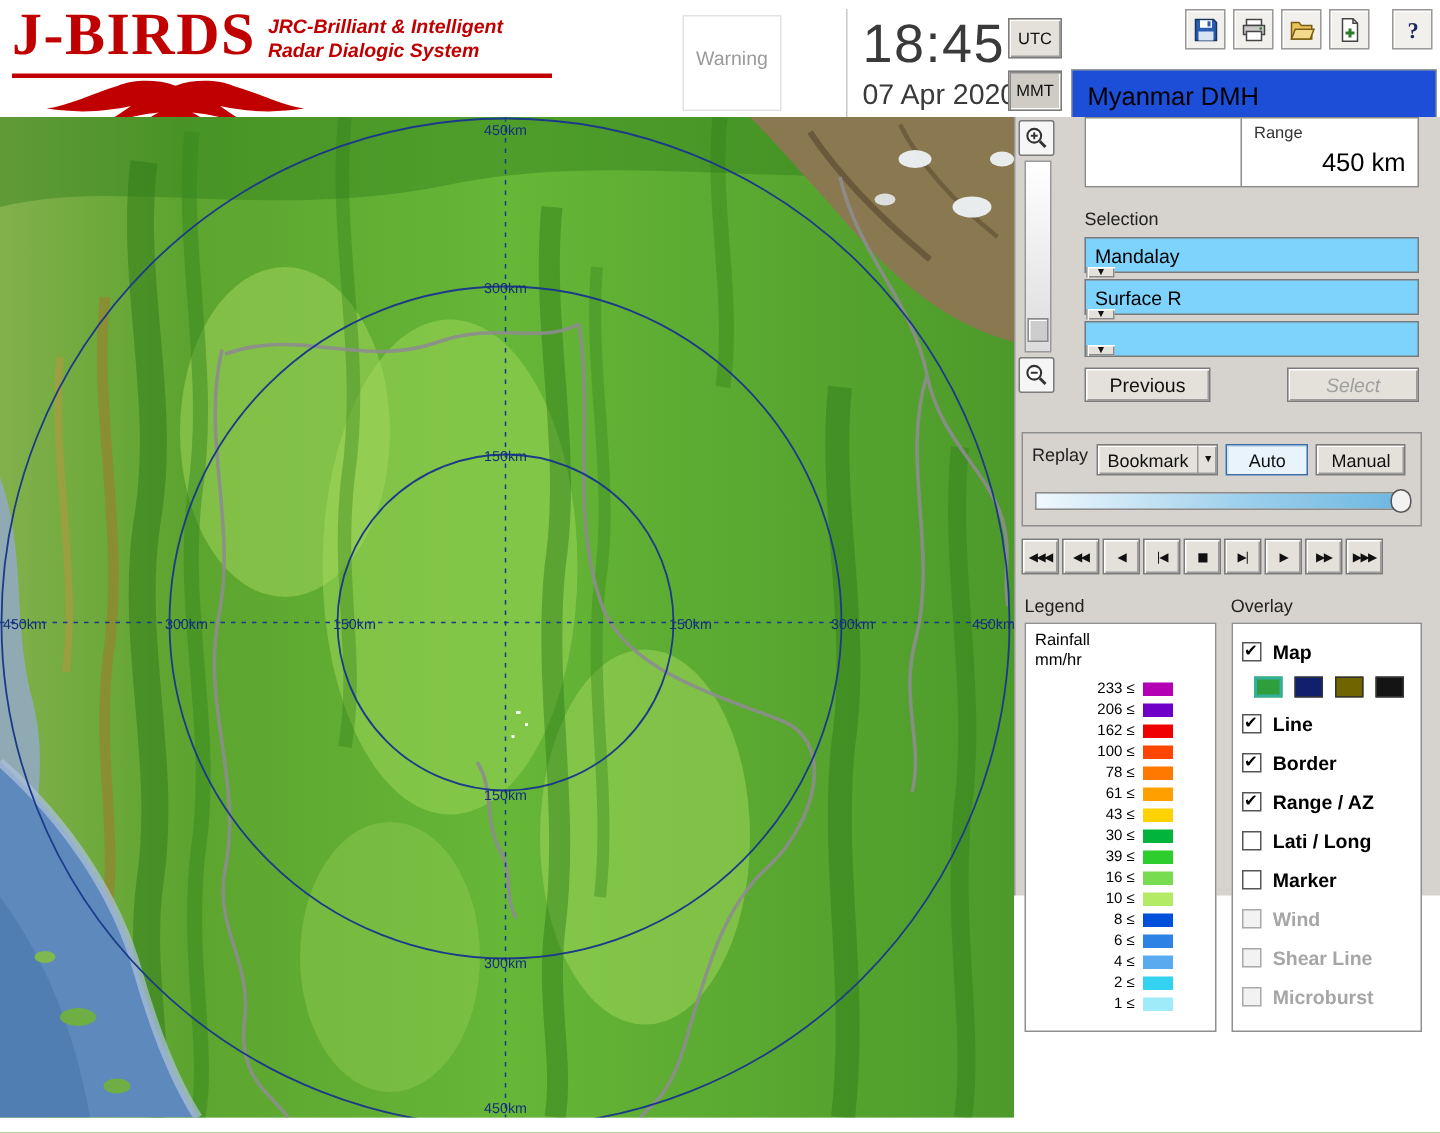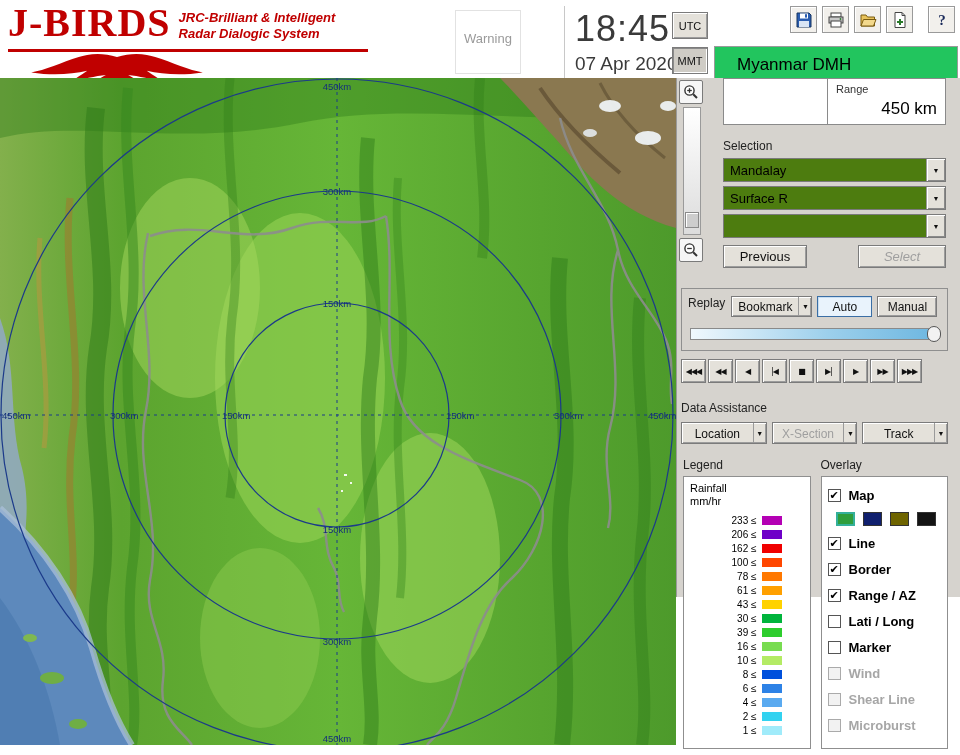--- a/index.html
+++ b/index.html
@@ -21,21 +21,21 @@
   .tz { position:absolute; left:672px; top:12px; width:36px; }
   .tz-btn { display:block; width:36px; height:27px; margin-bottom:8px; font-size:11px; color:#111;
             background:#e4e1da; border:1px solid #7b7b7b; box-shadow:inset 1px 1px 0 #fff, inset -1px -1px 0 #9c9c9c; cursor:pointer; font-family:inherit; }
   .tz-btn.active { background:#cfccc5; box-shadow:inset 1px 1px 0 #8a8a8a, inset -1px -1px 0 #fff; }
   .header-right { position:absolute; left:710px; top:0; width:250px; height:88px; }
   .toolbar { position:absolute; right:5px; top:6px; display:flex; gap:5px; }
   .tool-btn { width:27px; height:27px; background:#f2f0ec; border:1px solid #9a9a9a; box-shadow:inset 1px 1px 0 #fff;
               display:flex; align-items:center; justify-content:center; cursor:pointer; padding:0; }
   .tool-btn.tool-help { margin-left:10px; }
   .tool-ico { display:flex; }
-  .station-box { position:absolute; left:4px; right:2px; top:46px; height:41px; background:#22c55e; border:1px solid #9a9a9a; border-bottom:none; padding:8px 22px; font-size:17px; color:#000; }
+  .station-box { position:absolute; left:4px; right:2px; top:46px; height:41px; background:#1d4ed8; border:1px solid #9a9a9a; border-bottom:none; padding:8px 10px; font-size:17px; color:#000; }
 
   
   .main { position:absolute; top:78px; left:0; width:960px; height:667px; display:flex; }
   .map-area { width:676px; height:667px; position:relative; background:#5aa52f; }
   .map-area svg { display:block; }
 
   
   .panel { width:284px; height:519px; background:#d6d3ce; position:relative; border-left:1px solid #9a9a9a; }
   .zoom { position:absolute; left:2px; top:2px; width:26px; }
   .zoom-btn { width:24px; height:24px; background:#f6f6f6; border:1px solid #7a7a7a; border-radius:2px; display:flex; align-items:center; justify-content:center; cursor:pointer; padding:0; }
@@ -43,21 +43,21 @@
   .zoom-thumb { position:absolute; left:1px; right:1px; bottom:6px; height:16px; background:#cdcdcd; border:1px solid #8a8a8a; box-shadow:inset 1px 1px 0 #fff; }
 
   .sec-range { margin:0 14px 0 46px; height:47px; background:#fff; border:1px solid #8a8a8a; display:flex; }
   .range-left { width:104px; border-right:1px solid #8a8a8a; }
   .range-right { flex:1; padding:4px 8px 0 8px; }
   .range-label { font-size:11px; color:#333; }
   .range-value { font-size:17px; color:#000; text-align:right; margin-top:4px; }
 
   .sec-selection { margin:14px 14px 0 46px; }
   .sel-label { font-size:12px; color:#222; margin-bottom:5px; }
-  .combo { display:flex; height:24px; margin-bottom:4px; background:#4d7c0f; border:1px solid #7a7a7a; }
+  .combo { display:flex; height:24px; margin-bottom:4px; background:#7dd3fc; border:1px solid #7a7a7a;flex-direction:column; }
   .combo-value { flex:1; padding:4px 6px 0 6px; font-size:13px; color:#000; }
   .combo-arrow { width:19px; background:#e4e1da; border-left:1px solid #9a9a9a; box-shadow:inset 1px 1px 0 #fff, inset -1px -1px 0 #8a8a8a;
                  display:flex; align-items:center; justify-content:center; font-size:7px; color:#111; cursor:pointer; }
   .sel-buttons { display:flex; justify-content:space-between; margin-top:7px; }
   .btn { height:23px; background:#e4e1da; border:1px solid #7b7b7b; box-shadow:inset 1px 1px 0 #fff, inset -1px -1px 0 #9c9c9c;
          font-size:13px; color:#111; cursor:pointer; font-family:inherit; }
   .btn.disabled { color:#9f9f9f; cursor:default;font-style:italic; }
   .btn-prev { width:84px; } .btn-select { width:88px; }
 
   .sec-replay { margin:20px 12px 0 4px; border:1px solid #8f8f8f; padding:7px 6px 10px 6px; }
@@ -361,37 +361,20 @@
           <button class="pb-btn">◀◀</button>
           <button class="pb-btn">◀</button>
           <button class="pb-btn">|◀</button>
           <button class="pb-btn">■</button>
           <button class="pb-btn">▶|</button>
           <button class="pb-btn">▶</button>
           <button class="pb-btn">▶▶</button>
           <button class="pb-btn">▶▶▶</button>
         </div>
 
-      <div class="sec-da">
-        <div class="da-label">Data Assistance</div>
-        <div class="da-buttons" id="da-buttons">
-            <button class="da-btn">
-              <span class="da-txt">Location</span>
-              <span class="da-arr">▼</span>
-            </button>
-            <button class="da-btn disabled">
-              <span class="da-txt">X-Section</span>
-              <span class="da-arr">▼</span>
-            </button>
-            <button class="da-btn">
-              <span class="da-txt">Track</span>
-              <span class="da-arr">▼</span>
-            </button>
-          </div>
-      </div>
 
       <div class="sec-lo">
         <div class="lo-col">
           <div class="lo-label">Legend</div>
           <div class="lo-box">
             <div class="legend-title">Rainfall</div>
             <div class="legend-title">mm/hr</div>
             <div class="legend-rows" id="legend-rows">
                 <div class="legend-row">
                   <span class="legend-value">233 ≤</span>

